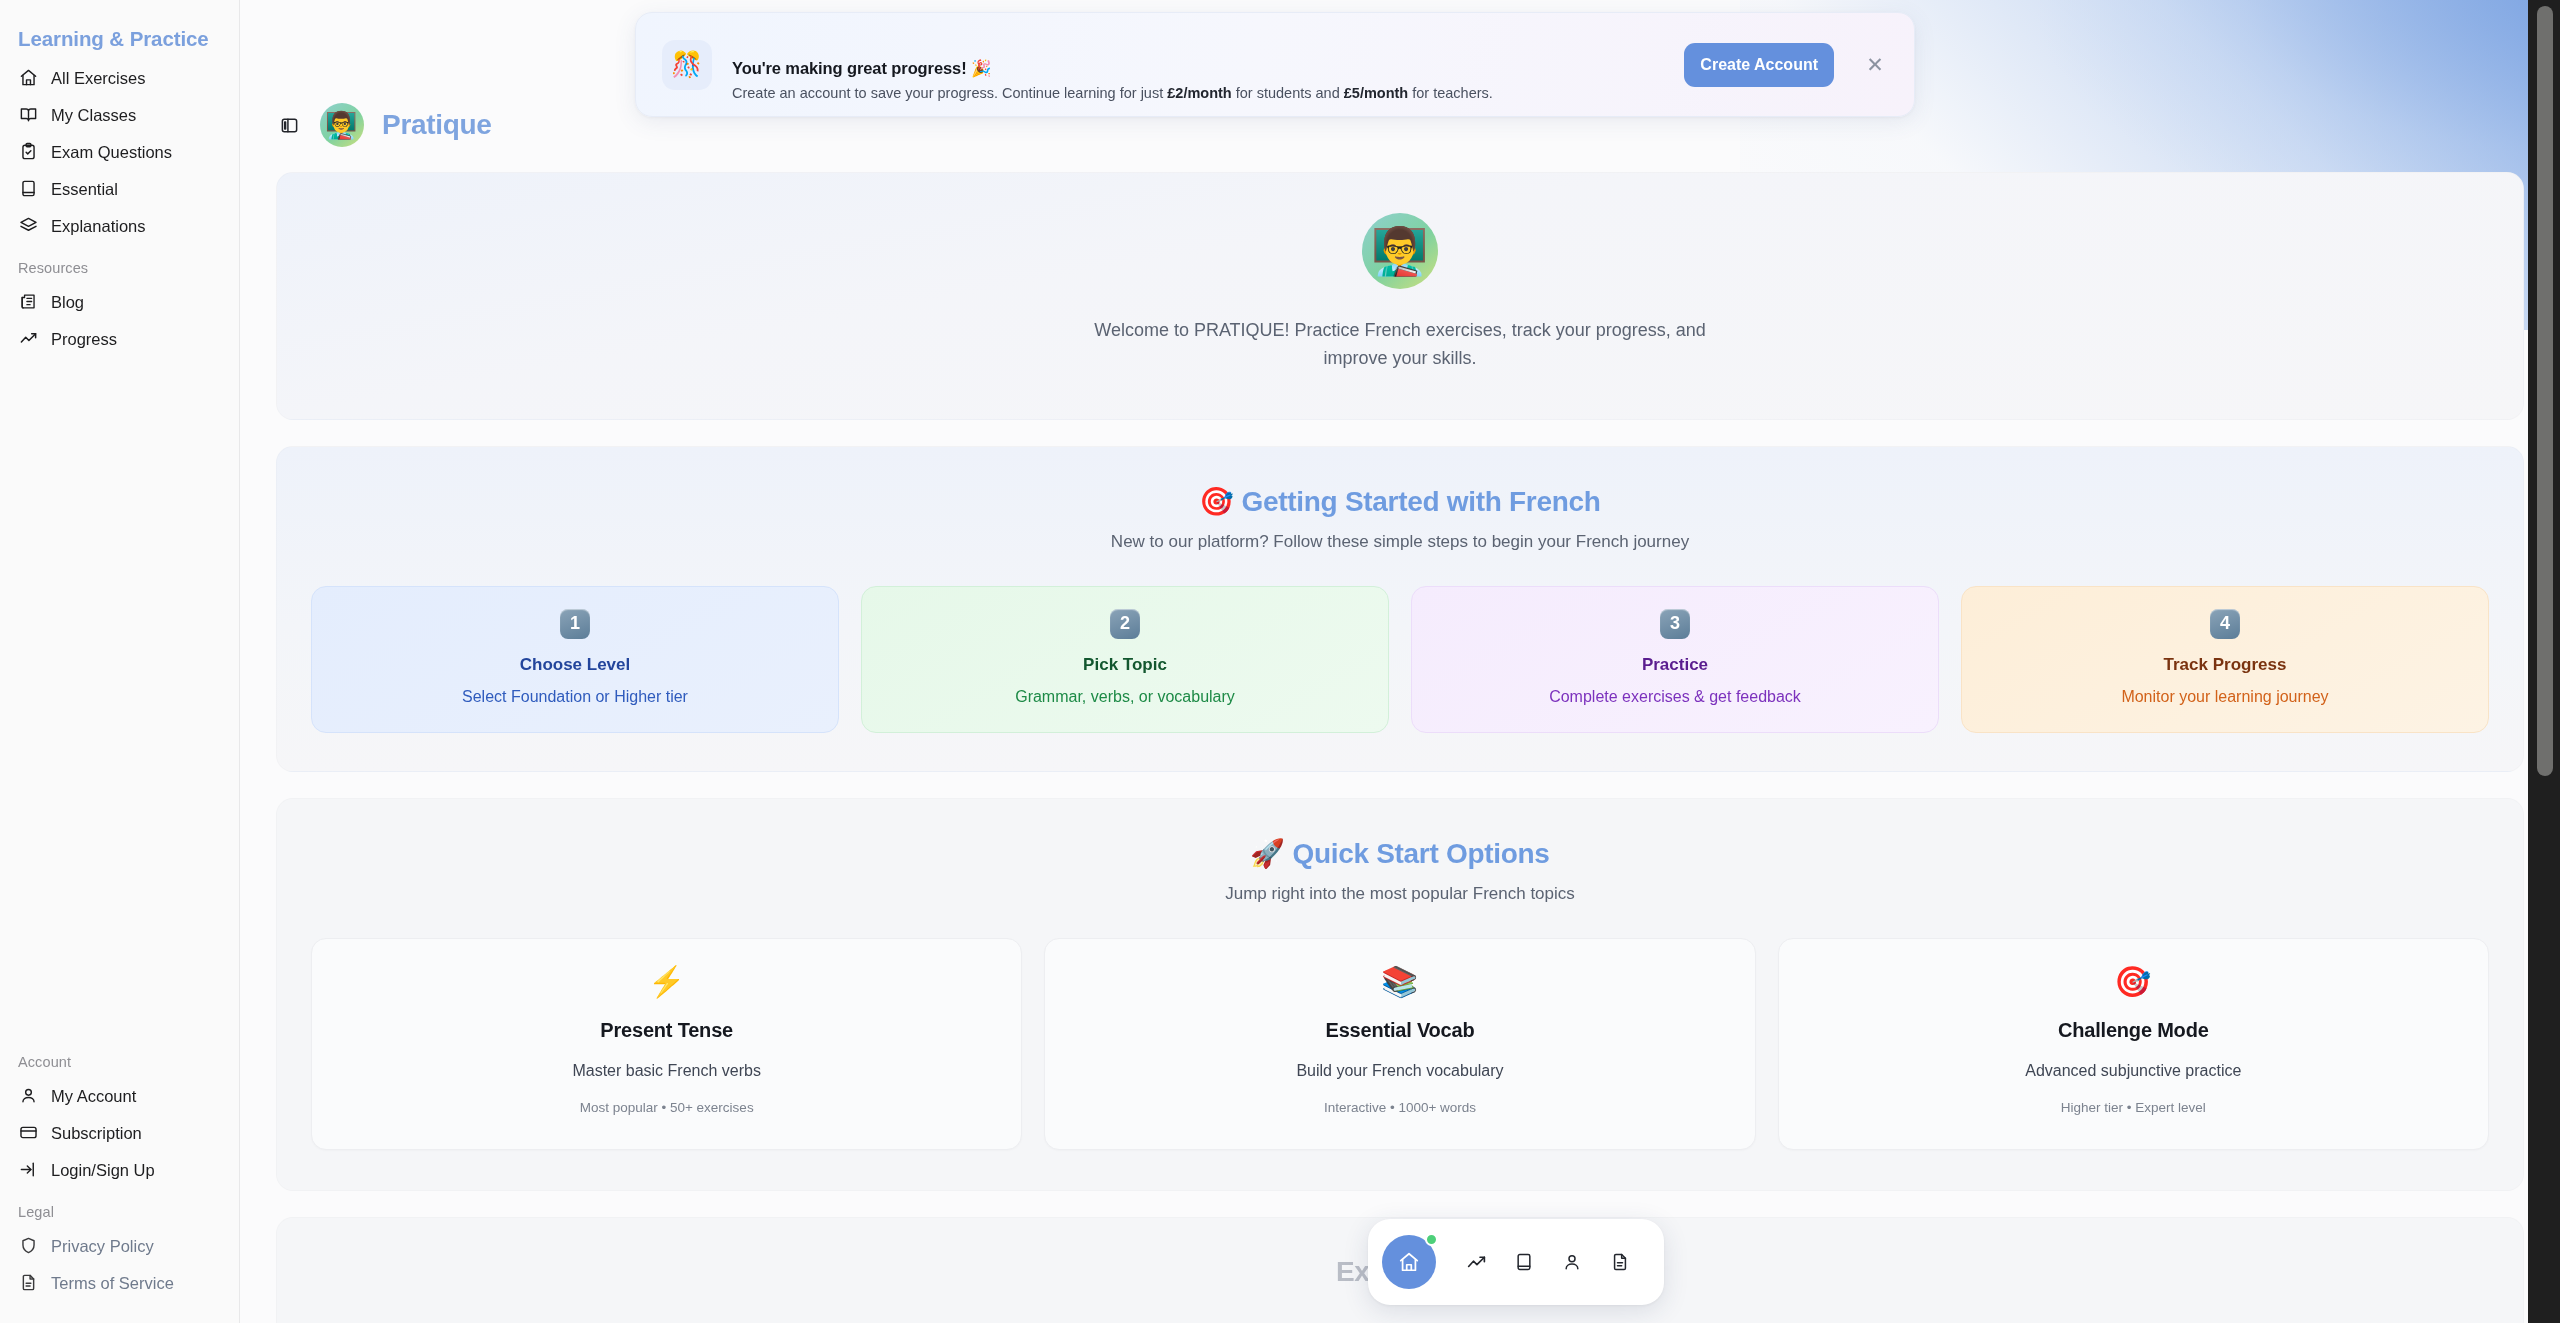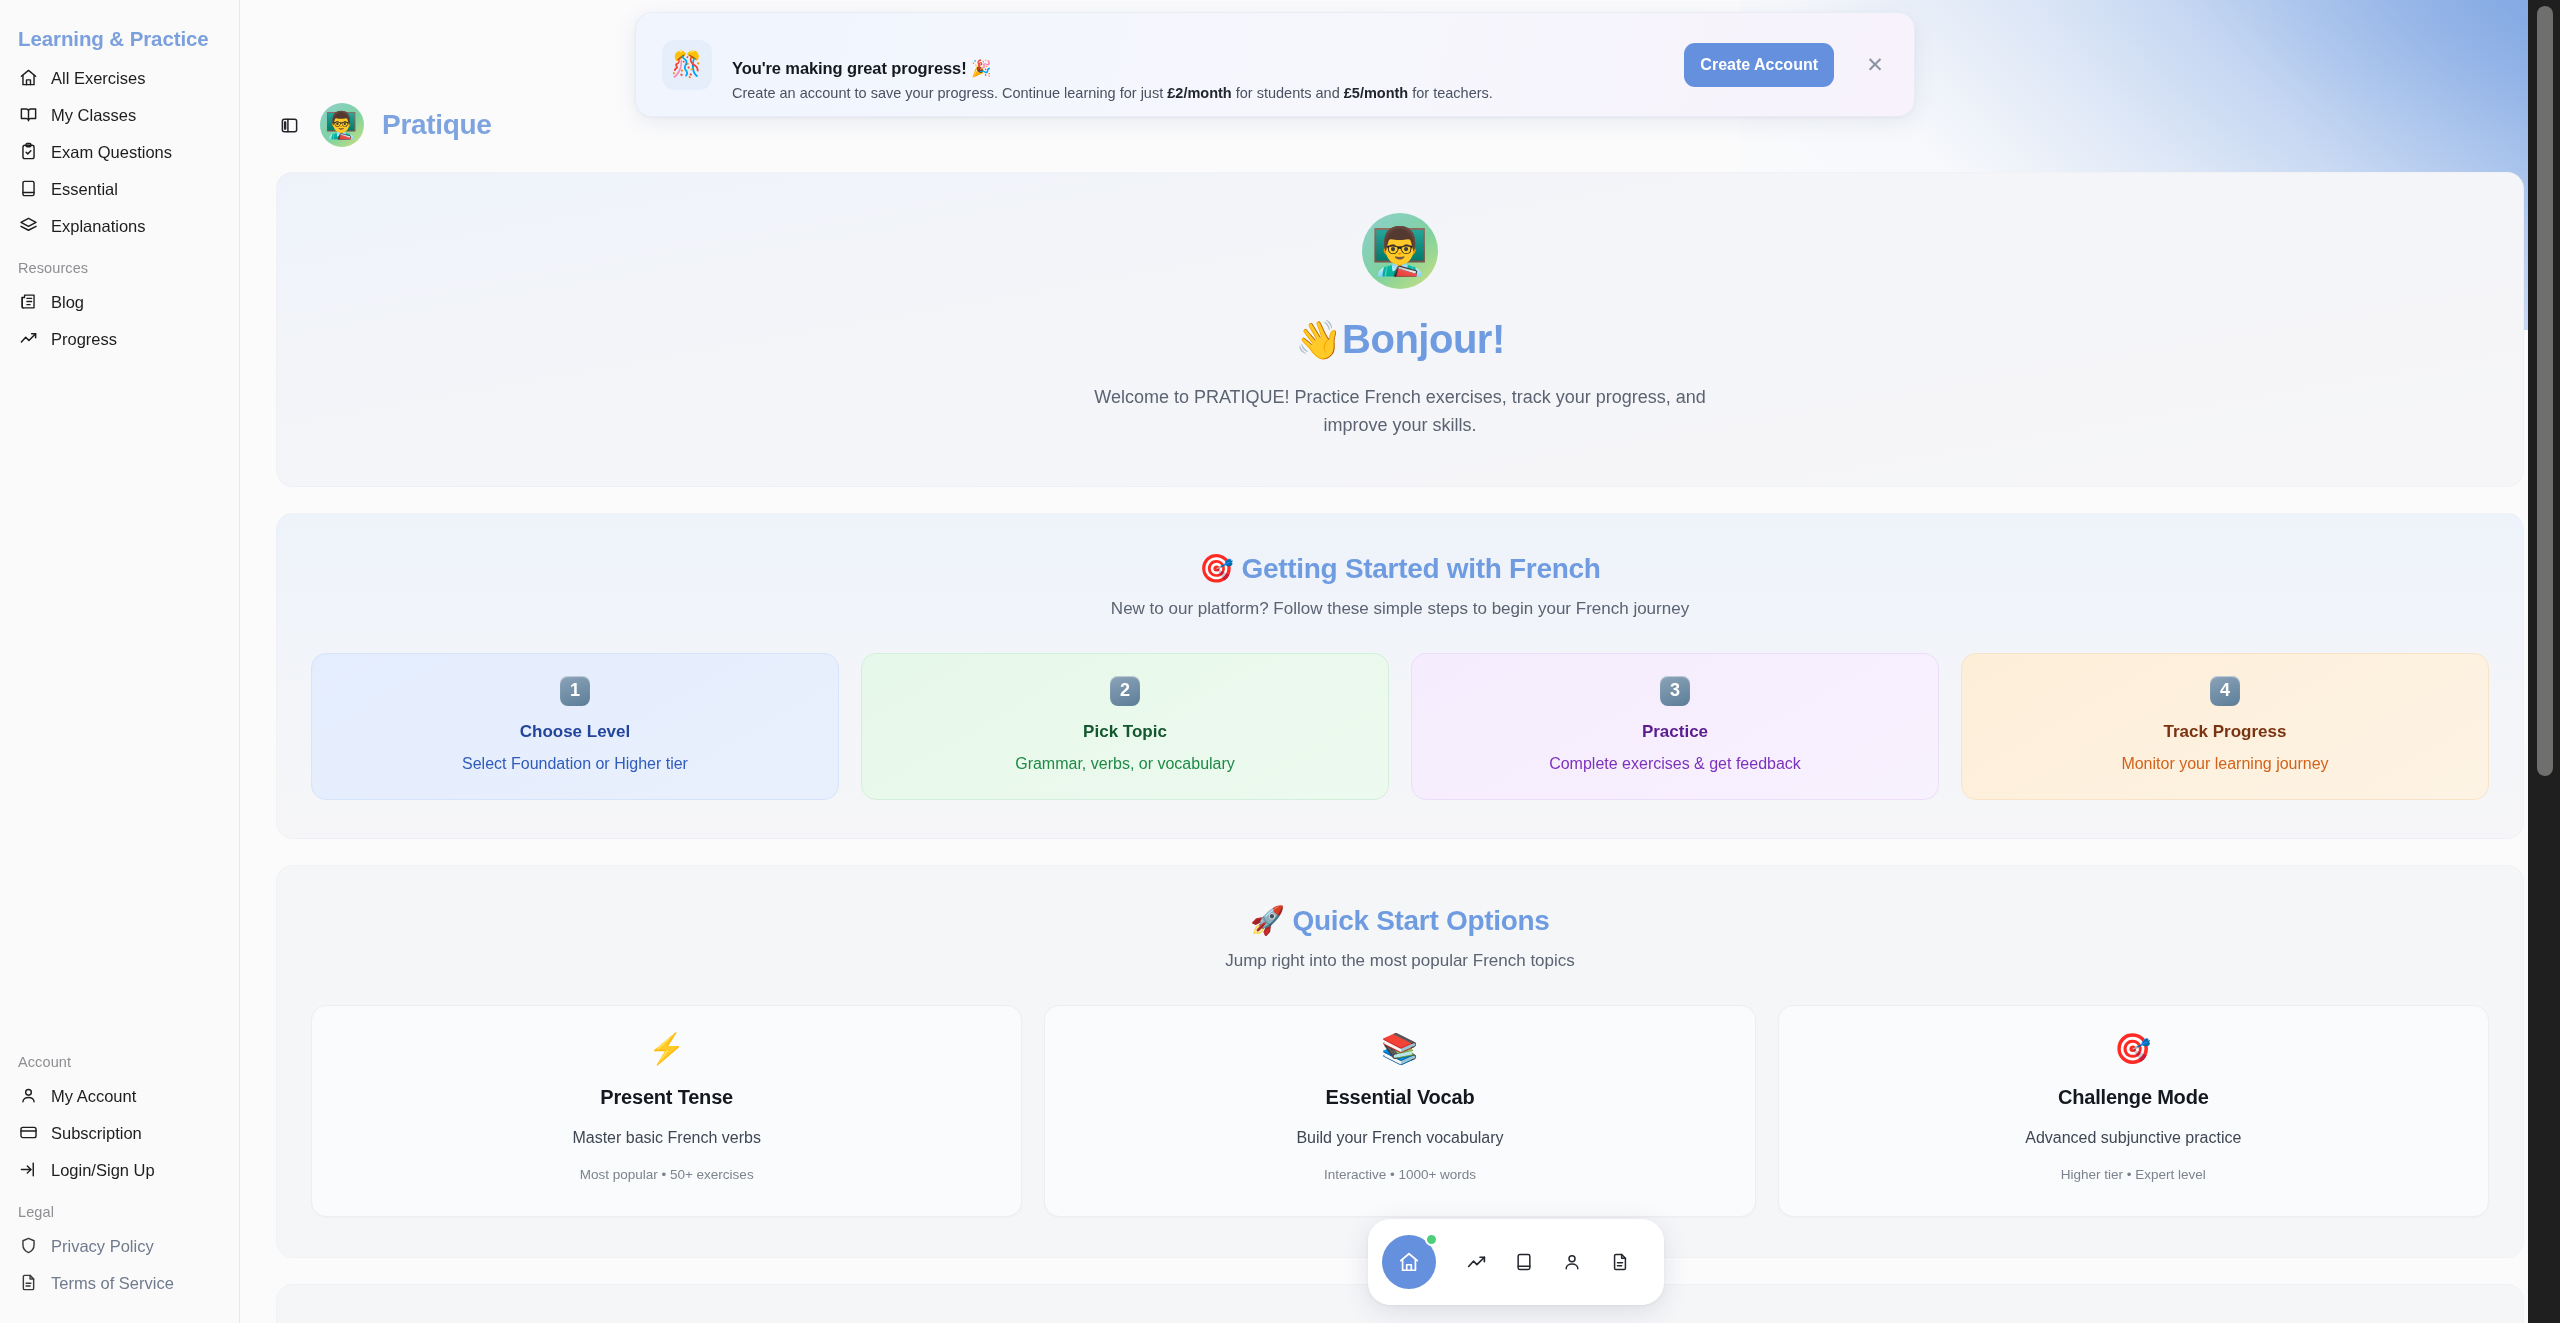--- a/index.html
+++ b/index.html
@@ -571,21 +571,20 @@
           </svg>
       </div>
       <div class="brand-avatar">👨‍🏫</div>
       <div class="brand-title">Pratique</div>
     </div>
 
     <div class="content">
 
       <section class="card hero">
         <div class="hero-avatar">👨‍🏫</div>
-        <div class="hero-title"><span class="emo">👋</span><span>Bonjour!</span></div>
         <div class="hero-sub">Welcome to PRATIQUE! Practice French exercises, track your progress, and improve your skills.</div>
       </section>
 
       <section class="card gs">
         <div class="sec-title"><span>🎯</span> <span>Getting Started with French</span></div>
         <div class="sec-sub">New to our platform? Follow these simple steps to begin your French journey</div>
         <div class="steps">
           <div class="step s1">
             <div class="step-num">1</div>
             <div class="step-title">Choose Level</div>

